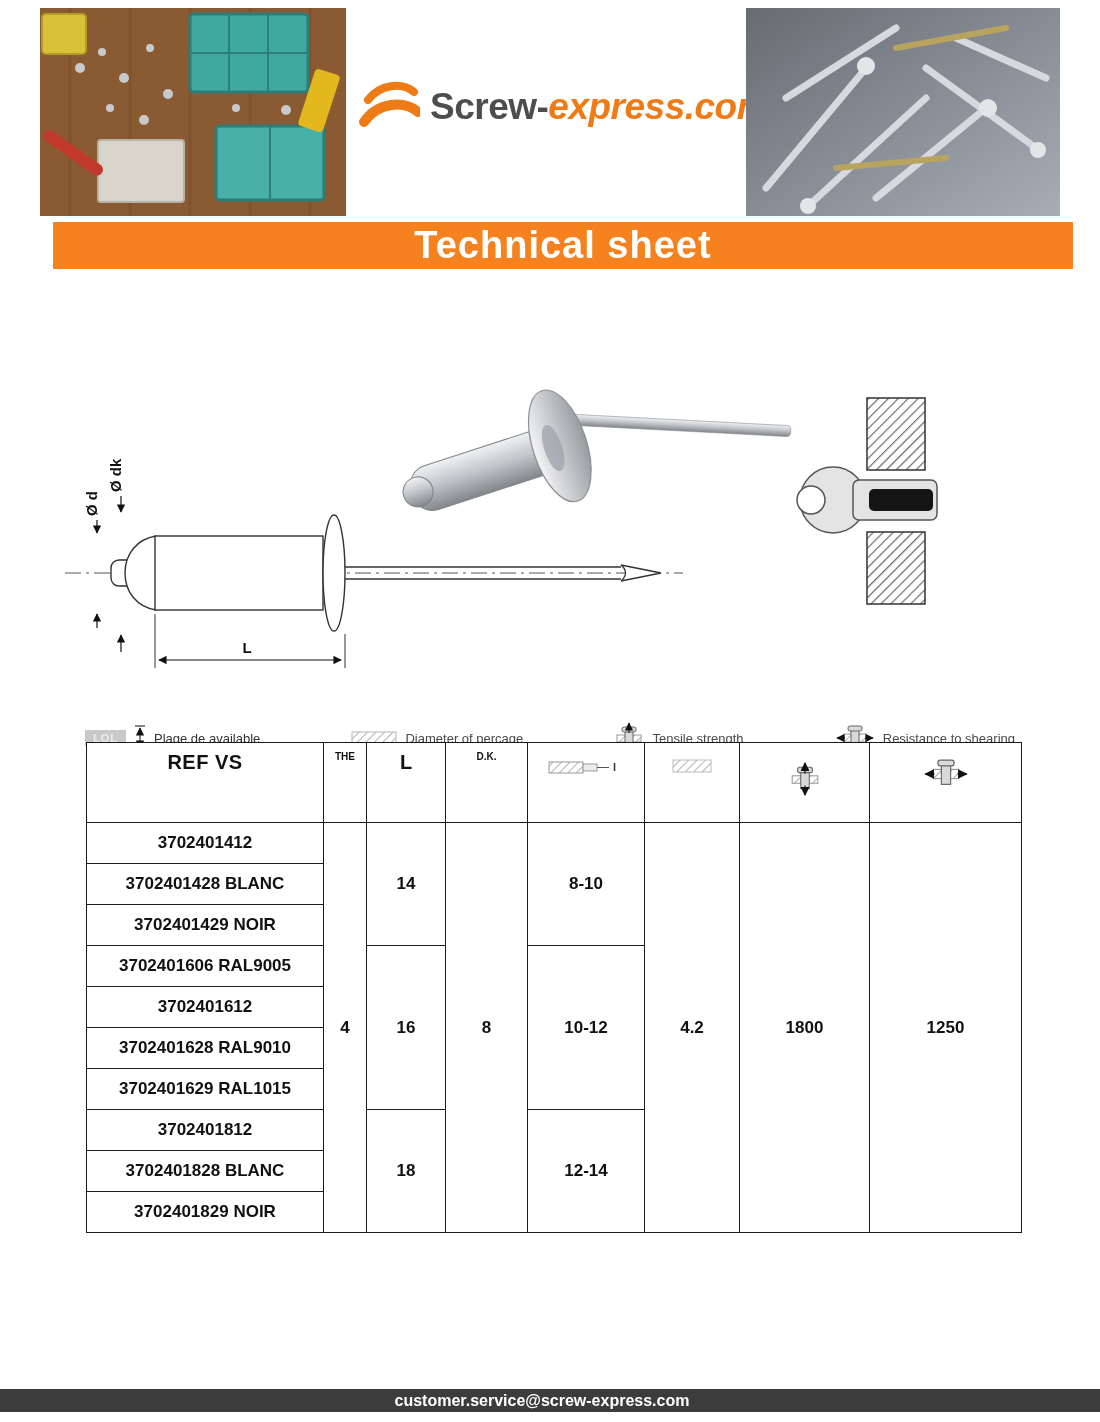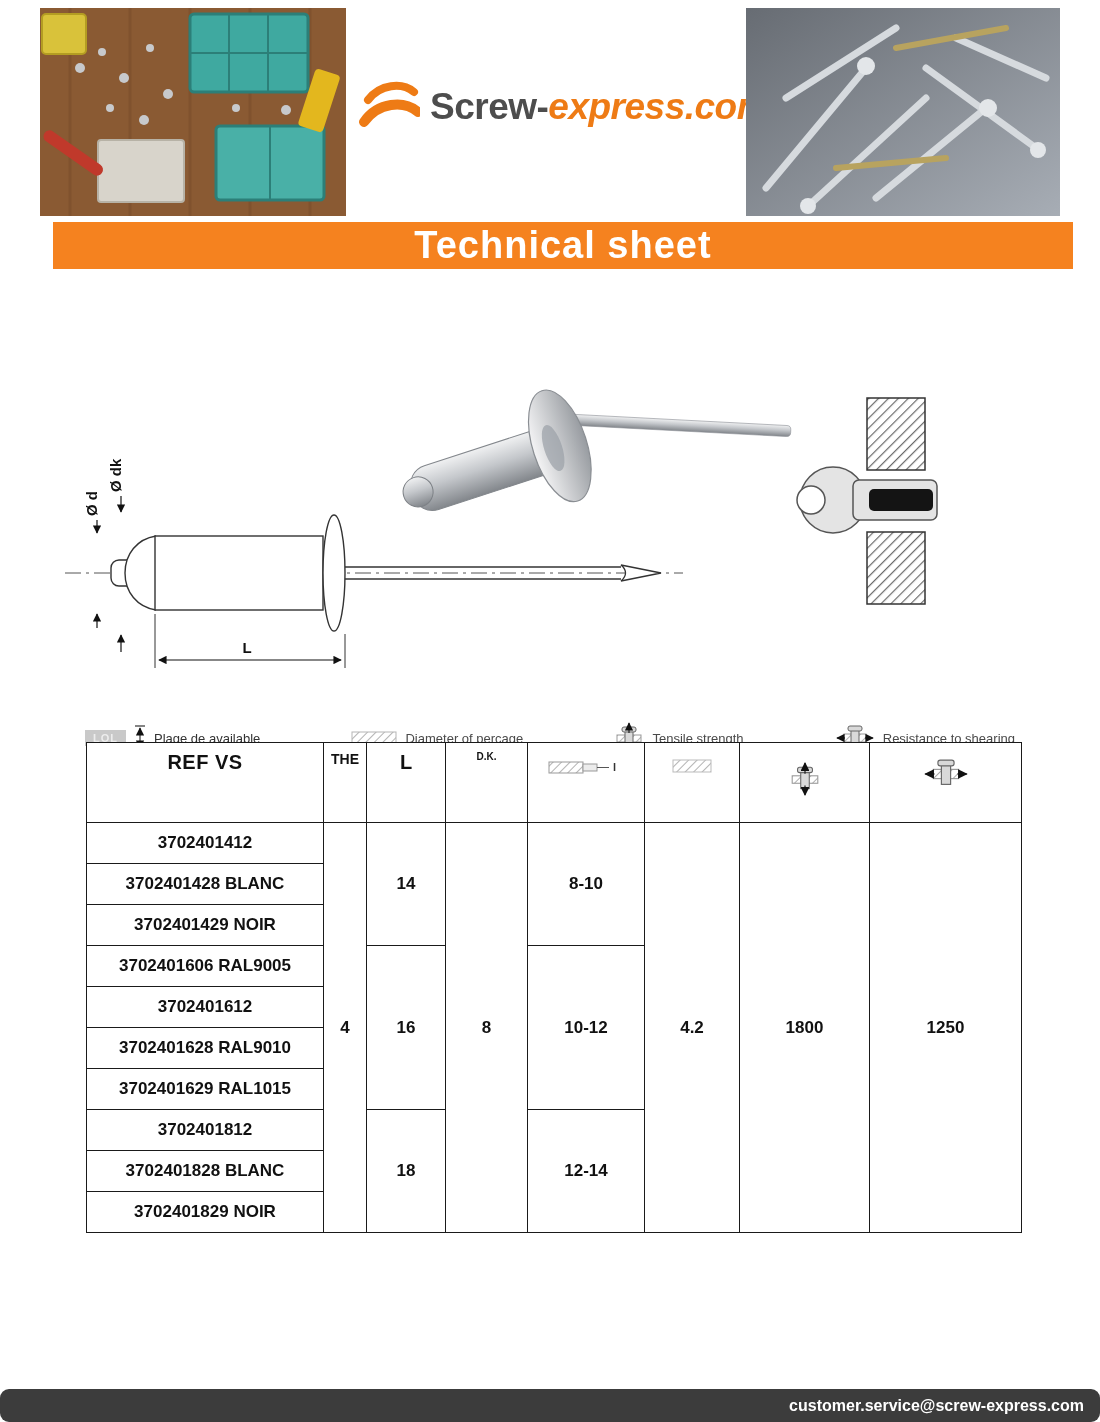--- a/index.html
+++ b/index.html
@@ -45,28 +45,28 @@
 
   
   .spec-table { position:absolute; left:75px; top:742px; width:935px;
                 border-collapse:collapse; table-layout:fixed;margin-left:11px; }
   .spec-table th, .spec-table td { border:1px solid #1a1a1a; text-align:center;
                 vertical-align:middle; font-weight:bold; color:#111; overflow:hidden; }
   .spec-table th { height:80px; vertical-align:top; padding-top:8px; background:#fff; }
   .spec-table th.icon-th { padding-top:16px; }
   .spec-table td { height:41px; font-size:17px; background:#fff; }
   th.h-ref { font-size:20px; letter-spacing:.5px; }
-  th.h-the { font-size:14px; }
+  th.h-the { font-size:10px; }
   th.h-l   { font-size:20px; }
   th.h-dk  { font-size:10px;text-align:center; }
 
   .note { position:absolute; left:118px; top:1272px; font-size:19px; color:#222; }
 
-  .footer-bar { position:absolute; left:0; top:1389px; width:1100px; height:33px; background:#3c3c3c;
-                display:flex; align-items:center; justify-content:flex-end; padding-right:16px;border-radius:9px; }
+  .footer-bar { position:absolute; left:0; top:1389px; width:1100px; height:23px; background:#3c3c3c;
+                display:flex; align-items:center; justify-content:center; padding-right:16px; }
   .footer-email { color:#fff; font-weight:bold; font-size:16px; }
 </style>
 </head>
 <body>
 
 <svg width="0" height="0" style="position:absolute" aria-hidden="true">
   <defs>
     <pattern id="hatch" width="7" height="7" patternUnits="userSpaceOnUse" patternTransform="rotate(45)">
       <rect width="7" height="7" fill="#fff"></rect>
       <line x1="0" y1="0" x2="0" y2="7" stroke="#6b6b6b" stroke-width="2.4"></line>

